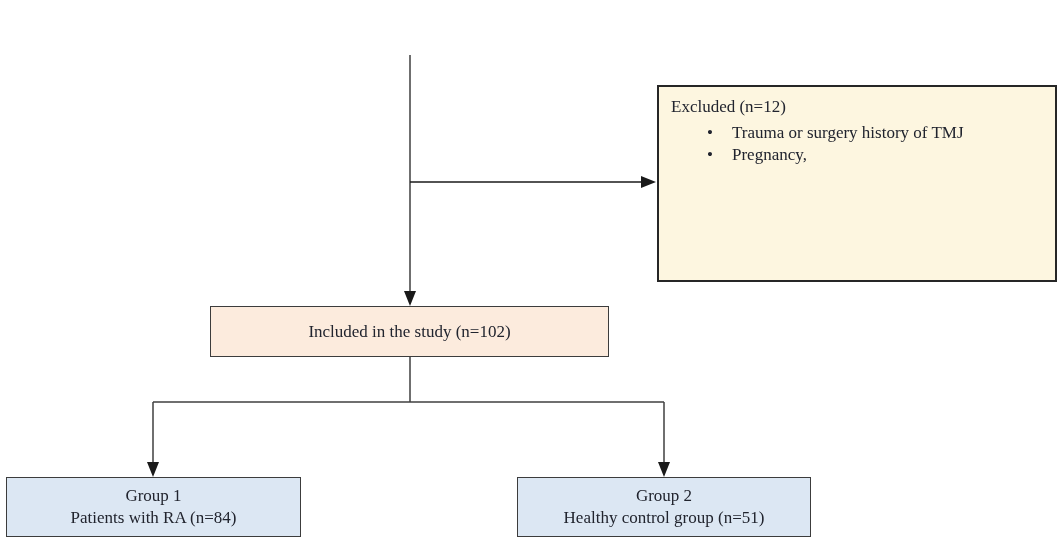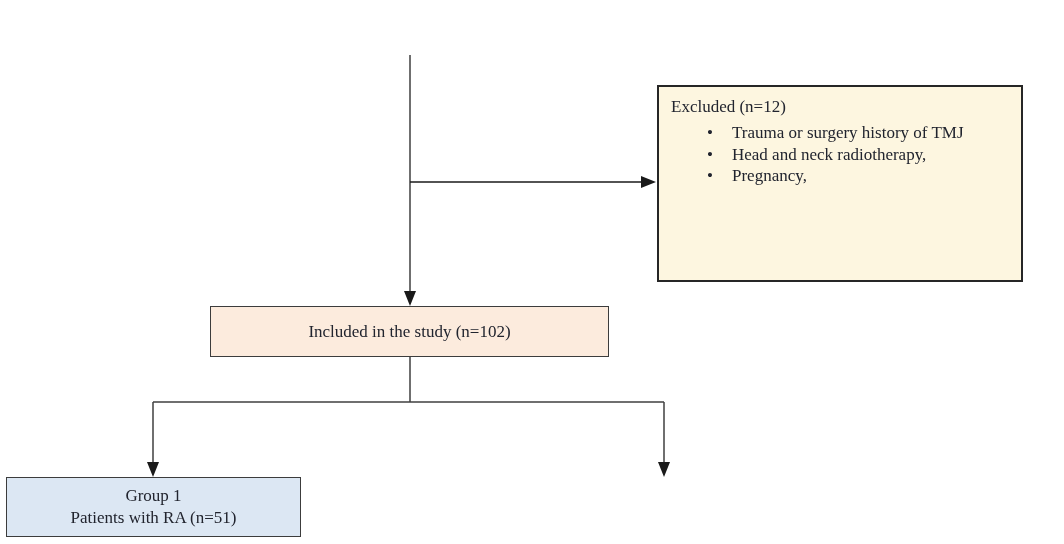--- a/index.html
+++ b/index.html
@@ -35,21 +35,21 @@
     line-height: 22px;
   }
   .box-stat {
     left: 210px; top: 9px;
     width: 399px; height: 46px;
     background: #def0e4;
     border: 1.5px solid #3c3c3c;
   }
   .box-excluded {
     left: 657px; top: 85px;
-    width: 366px; height: 197px;
+    width: 400px; height: 197px;
     background: #fdf6e0;
     border: 2px solid #262626;
     align-items: flex-start;
     justify-content: flex-start;
     text-align: left;
     padding: 9px 10px 8px 12px;
   }
   .box-included {
     left: 210px; top: 306px;
     width: 399px; height: 51px;
@@ -109,28 +109,31 @@
 
     <line x1="664" y1="402" x2="664" y2="464" stroke="#3f3f3f" stroke-width="1.5"></line>
     <polygon points="664,477 658,462 670,462" fill="#1a1a1a"></polygon>
   </svg>
 
 
   <div class="box box-excluded">
     <div class="excluded-title">Excluded (n=12)</div>
     <ul class="excluded-list">
       <li>Trauma or surgery history of TMJ</li>
-      <li>Head and neck radiotherapy,</li>
       <li>Pregnancy,</li>
     </ul>
   </div>
 
   <div class="box box-included">
     <span>Included in the study (n=102)</span>
   </div>
 
   <div class="box box-group box-group1">
     <span>Group 1</span>
-    <span>Patients with RA (n=51)</span>
+    <span>Patients with RA (n=84)</span>
   </div>
 
+  <div class="box box-group box-group2">
+    <span>Group 2</span>
+    <span>Healthy control group (n=51)</span>
+  </div>
 
 </div>
 
 </body></html>

